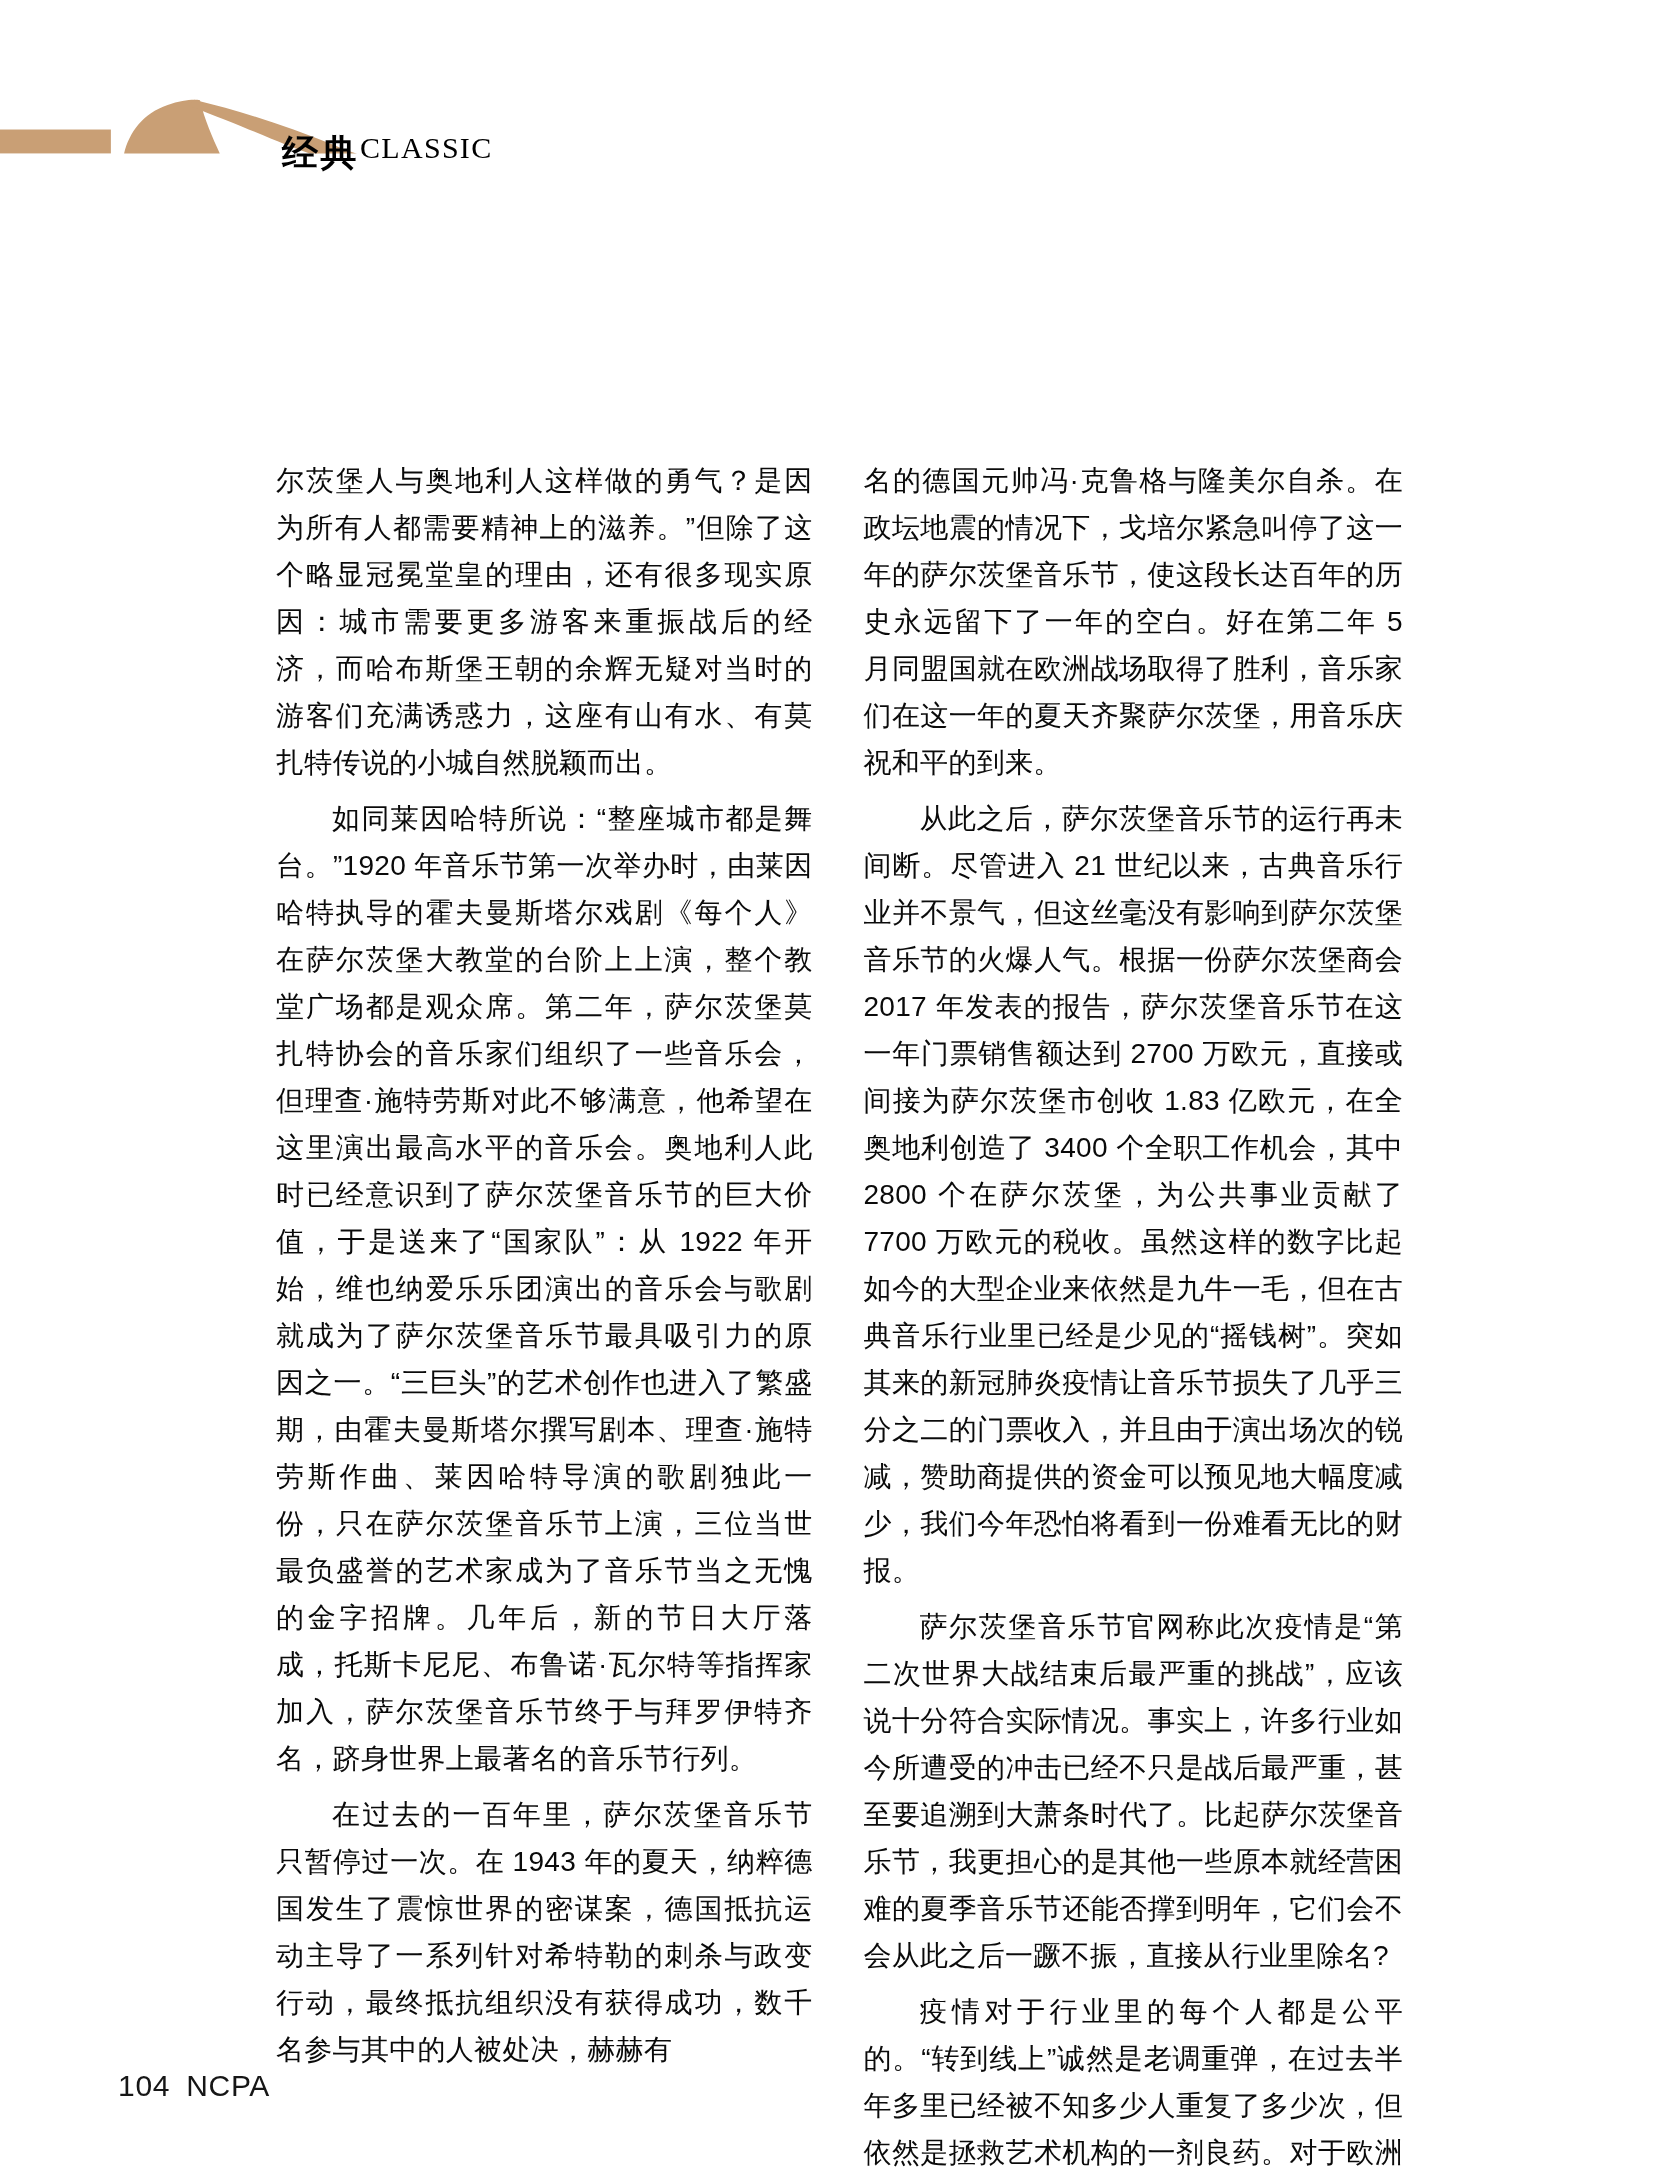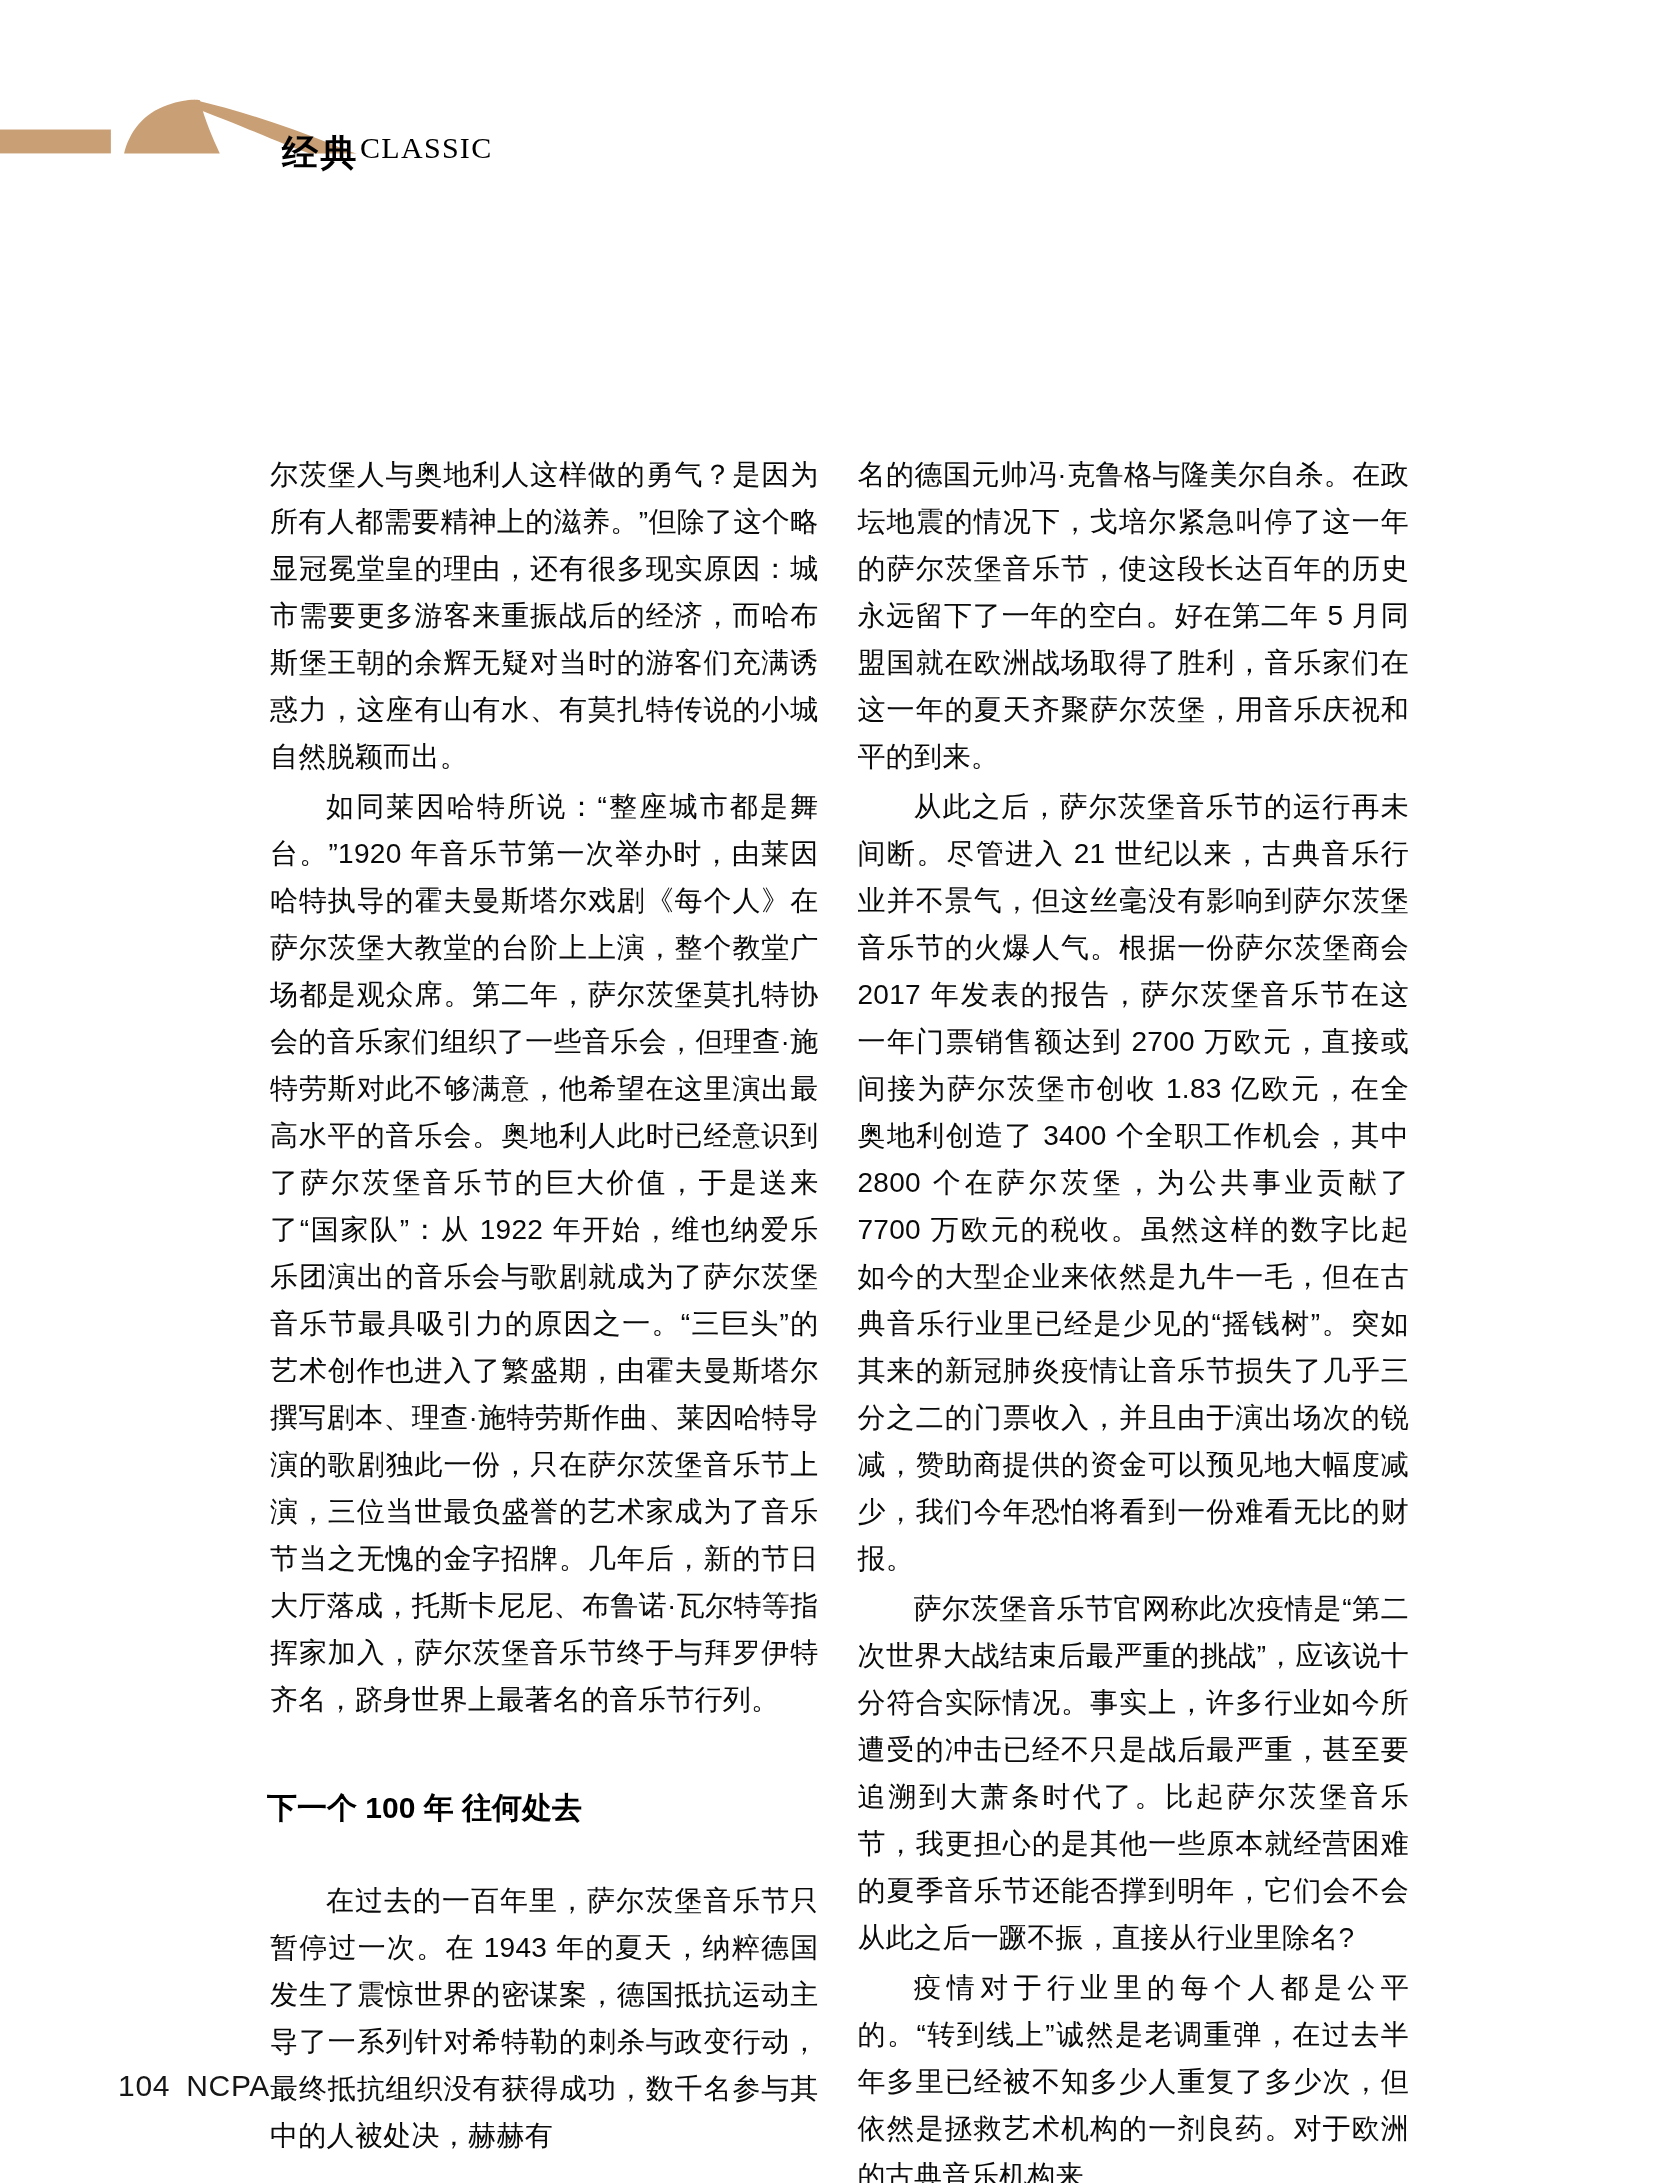--- a/index.html
+++ b/index.html
@@ -56,21 +56,21 @@
     position: absolute;
     top: 448px;
     left: 267px;
     width: 1145px;
     display: flex;
     gap: 33px;
   }
   .col { width: 555px; }
   .col-right { width: 558px; }
   .body-par {
-    margin: 3px;
+    margin: 9px;
     font-size: 28px;
     line-height: 47px;
     text-align: justify;
     text-indent: 2em;
     color: #0a0a0a;
     letter-spacing: 0.3px;
   }
   .no-indent { text-indent: 0; }
   .section-heading {
     margin: 61px 0 45px 0;
@@ -108,21 +108,20 @@
       <path class="brand-shape" d="M 294 1 C 366 18 436 42 503 68 C 520 75 533 80 541 82 L 469 82 C 432 70 372 42 286 10 Z"></path>
     </svg>
     <span class="logo-cn">经典</span>
     <span class="logo-en">CLASSIC</span>
   </header>
 
   <main class="columns">
     <section class="col col-left">
       <p class="body-par no-indent">尔茨堡人与奥地利人这样做的勇气？是因为所有人都需要精神上的滋养。”但除了这个略显冠冕堂皇的理由，还有很多现实原因：城市需要更多游客来重振战后的经济，而哈布斯堡王朝的余辉无疑对当时的游客们充满诱惑力，这座有山有水、有莫扎特传说的小城自然脱颖而出。</p>
       <p class="body-par">如同莱因哈特所说：“整座城市都是舞台。”1920 年音乐节第一次举办时，由莱因哈特执导的霍夫曼斯塔尔戏剧《每个人》在萨尔茨堡大教堂的台阶上上演，整个教堂广场都是观众席。第二年，萨尔茨堡莫扎特协会的音乐家们组织了一些音乐会，但理查·施特劳斯对此不够满意，他希望在这里演出最高水平的音乐会。奥地利人此时已经意识到了萨尔茨堡音乐节的巨大价值，于是送来了“国家队”：从 1922 年开始，维也纳爱乐乐团演出的音乐会与歌剧就成为了萨尔茨堡音乐节最具吸引力的原因之一。“三巨头”的艺术创作也进入了繁盛期，由霍夫曼斯塔尔撰写剧本、理查·施特劳斯作曲、莱因哈特导演的歌剧独此一份，只在萨尔茨堡音乐节上演，三位当世最负盛誉的艺术家成为了音乐节当之无愧的金字招牌。几年后，新的节日大厅落成，托斯卡尼尼、布鲁诺·瓦尔特等指挥家加入，萨尔茨堡音乐节终于与拜罗伊特齐名，跻身世界上最著名的音乐节行列。</p>
-      <h2 class="section-heading">下一个 100 年 往何处去</h2>
       <p class="body-par">在过去的一百年里，萨尔茨堡音乐节只暂停过一次。在 1943 年的夏天，纳粹德国发生了震惊世界的密谋案，德国抵抗运动主导了一系列针对希特勒的刺杀与政变行动，最终抵抗组织没有获得成功，数千名参与其中的人被处决，赫赫有</p>
     </section>
 
     <section class="col col-right">
       <p class="body-par no-indent">名的德国元帅冯·克鲁格与隆美尔自杀。在政坛地震的情况下，戈培尔紧急叫停了这一年的萨尔茨堡音乐节，使这段长达百年的历史永远留下了一年的空白。好在第二年 5 月同盟国就在欧洲战场取得了胜利，音乐家们在这一年的夏天齐聚萨尔茨堡，用音乐庆祝和平的到来。</p>
       <p class="body-par">从此之后，萨尔茨堡音乐节的运行再未间断。尽管进入 21 世纪以来，古典音乐行业并不景气，但这丝毫没有影响到萨尔茨堡音乐节的火爆人气。根据一份萨尔茨堡商会 2017 年发表的报告，萨尔茨堡音乐节在这一年门票销售额达到 2700 万欧元，直接或间接为萨尔茨堡市创收 1.83 亿欧元，在全奥地利创造了 3400 个全职工作机会，其中 2800 个在萨尔茨堡，为公共事业贡献了 7700 万欧元的税收。虽然这样的数字比起如今的大型企业来依然是九牛一毛，但在古典音乐行业里已经是少见的“摇钱树”。突如其来的新冠肺炎疫情让音乐节损失了几乎三分之二的门票收入，并且由于演出场次的锐减，赞助商提供的资金可以预见地大幅度减少，我们今年恐怕将看到一份难看无比的财报。</p>
       <p class="body-par">萨尔茨堡音乐节官网称此次疫情是“第二次世界大战结束后最严重的挑战”，应该说十分符合实际情况。事实上，许多行业如今所遭受的冲击已经不只是战后最严重，甚至要追溯到大萧条时代了。比起萨尔茨堡音乐节，我更担心的是其他一些原本就经营困难的夏季音乐节还能否撑到明年，它们会不会从此之后一蹶不振，直接从行业里除名?</p>
       <p class="body-par">疫情对于行业里的每个人都是公平的。“转到线上”诚然是老调重弹，在过去半年多里已经被不知多少人重复了多少次，但依然是拯救艺术机构的一剂良药。对于欧洲的古典音乐机构来</p>
     </section>
   </main>

